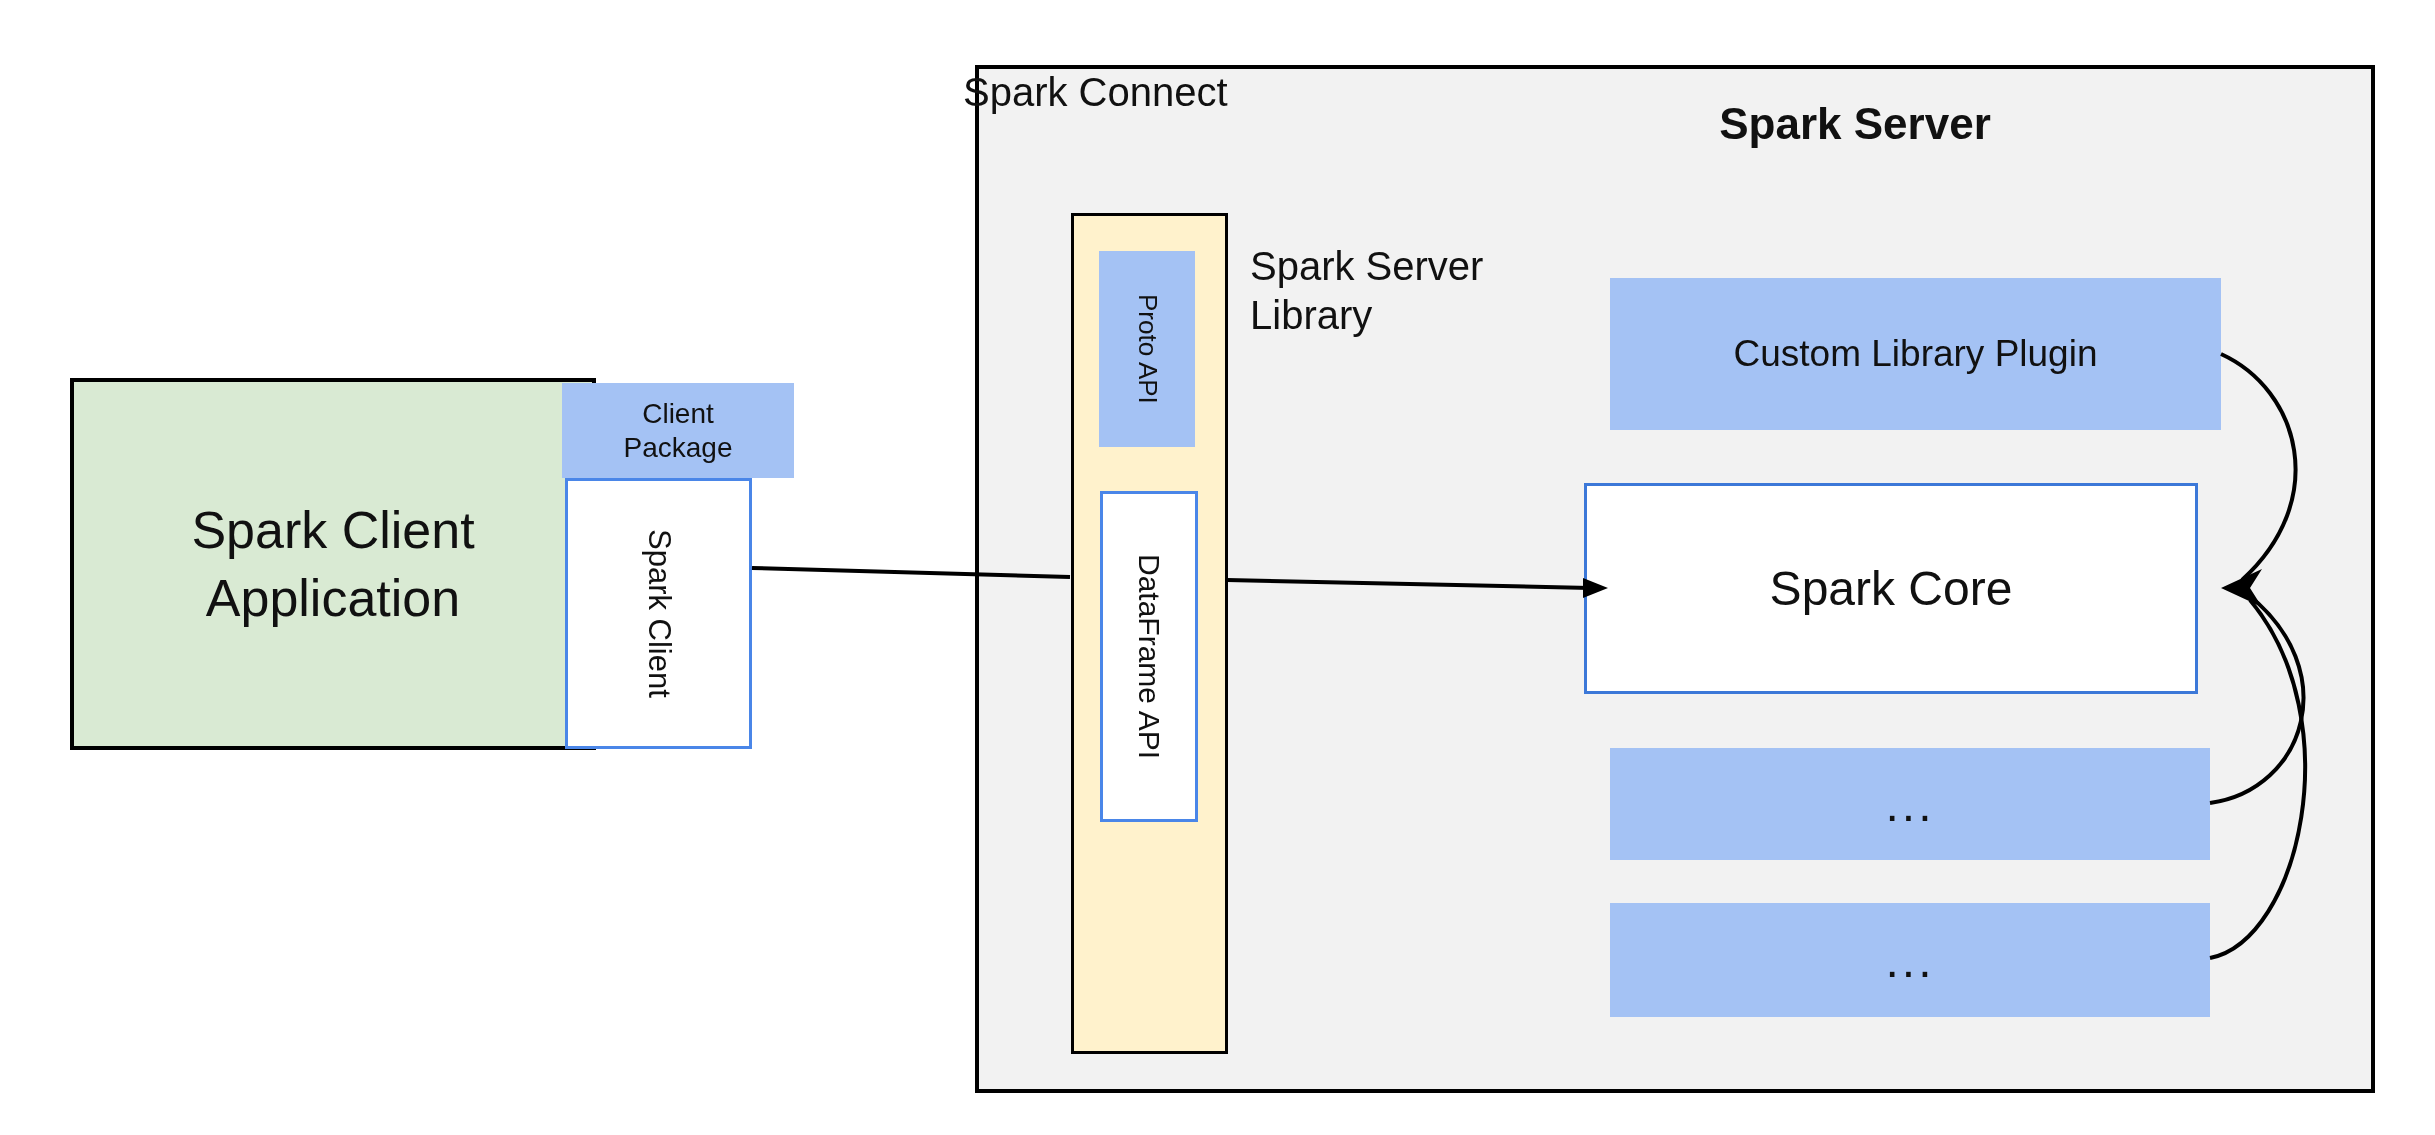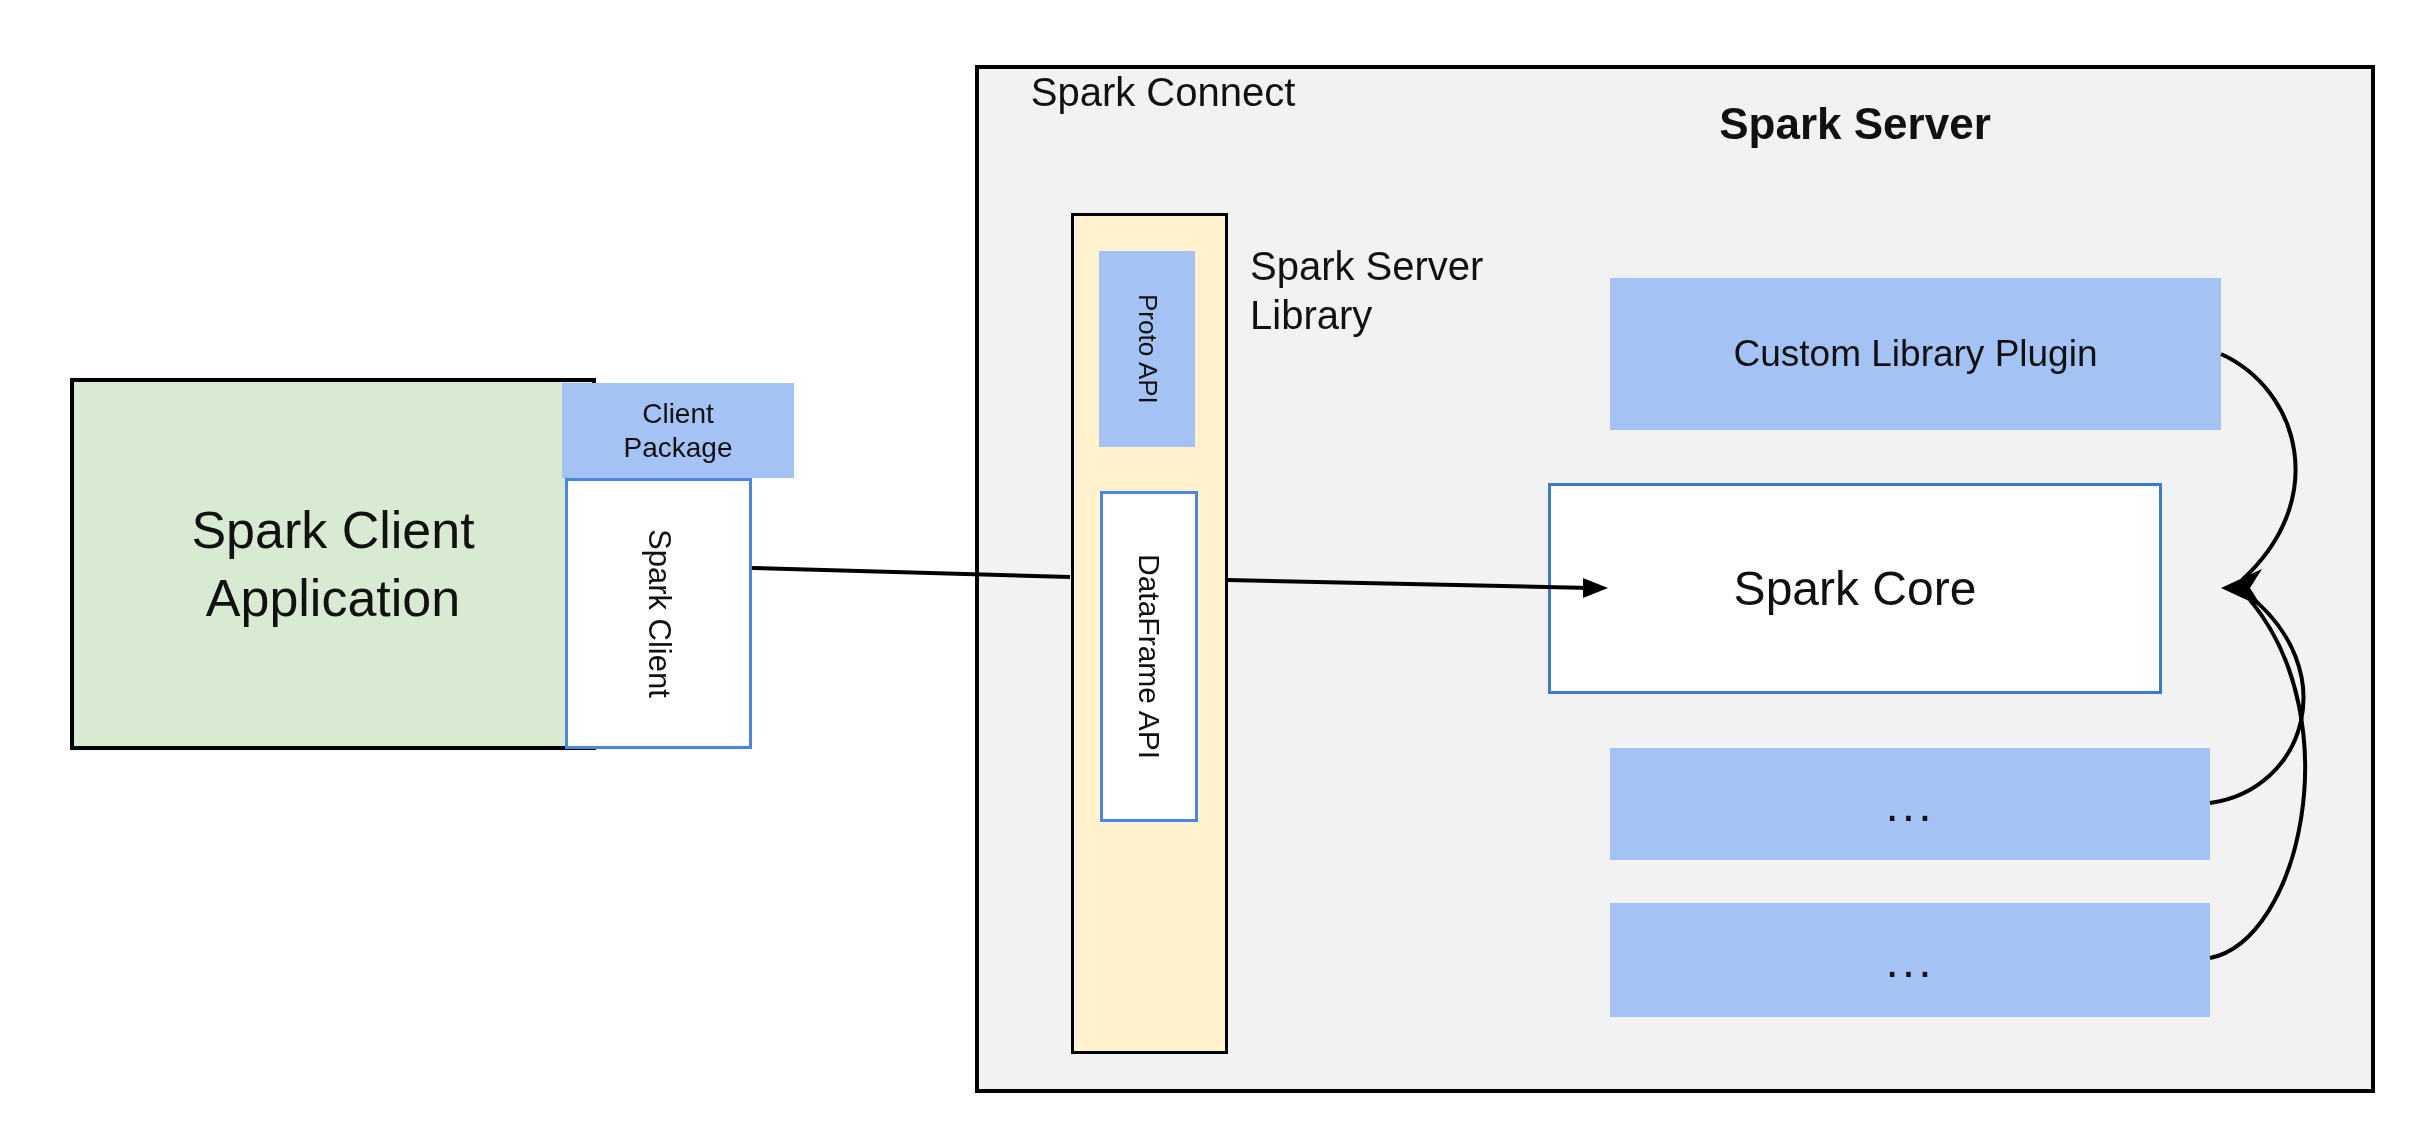--- a/index.html
+++ b/index.html
@@ -23,38 +23,38 @@
   .client-package{left:562px;top:383px;width:232px;height:95px;
     background:var(--blue_fill);font-size:28px;line-height:34px;}
   .spark-client-box{left:565px;top:478px;width:187px;height:271px;
     background:#fff;border:3px solid var(--box_border_blue);}
   .vtext{writing-mode:vertical-rl;text-orientation:mixed;white-space:nowrap;}
   .spark-client-box .vtext{font-size:31px;}
 
   
   .server-container{left:975px;top:65px;width:1400px;height:1028px;
     background:var(--gray_fill);border:4px solid var(--line_color);}
-  .connect-label{left:963px;top:64px;width:400px;text-align:center;
+  .connect-label{left:963px;top:64px;width:400px;
     font-size:40px;line-height:56px;}
   .yellow-box{left:1071px;top:213px;width:157px;height:841px;
     background:var(--yellow_fill);border:3px solid var(--line_color);}
   .proto-box{left:1099px;top:251px;width:96px;height:196px;background:var(--blue_fill);}
   .proto-box .vtext{font-size:26px;}
   .dataframe-box{left:1100px;top:491px;width:98px;height:331px;
     background:#fff;border:3px solid var(--box_border_blue);}
   .dataframe-box .vtext{font-size:30px;}
   .server-lib-label{left:1250px;top:242px;width:330px;text-align:left;
     font-size:40px;line-height:49px;}
 
   
   .server-title{left:1655px;top:98px;width:400px;text-align:center;
     font-size:44px;line-height:52px;font-weight:bold;}
   .clp-box{left:1610px;top:278px;width:611px;height:152px;
     background:var(--blue_fill);font-size:37px;}
-  .core-box{left:1548px;top:483px;width:614px;height:211px;
+  .core-box{left:1584px;top:483px;width:614px;height:211px;
     background:#fff;border:3px solid var(--core_border_blue);font-size:48px;}
   .dots-box-1{left:1610px;top:748px;width:600px;height:112px;
     background:var(--blue_fill);font-size:48px;letter-spacing:3px;}
   .dots-box-2{left:1610px;top:903px;width:600px;height:114px;
     background:var(--blue_fill);font-size:48px;letter-spacing:3px;}
 
   .arrow-layer{left:0;top:0;width:2435px;height:1135px;pointer-events:none;}
   svg .stroke{stroke:var(--line_color);stroke-width:4;fill:none;}
   svg .fill{fill:var(--line_color);stroke:none;}
 </style>

